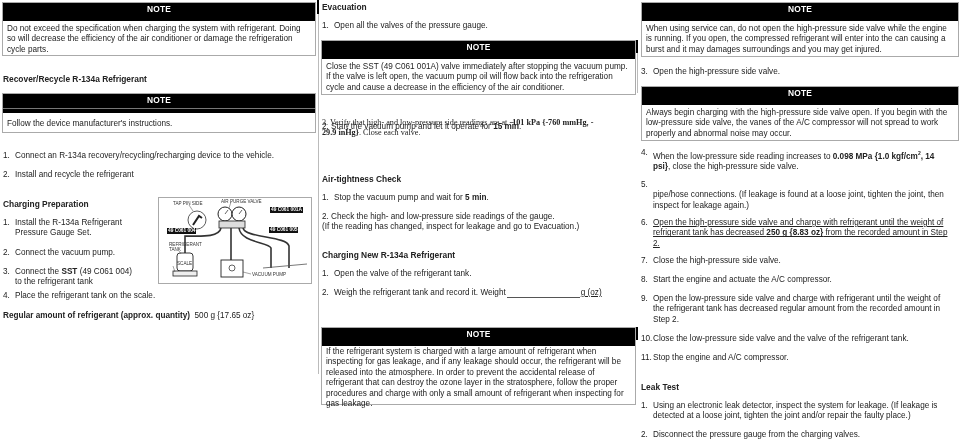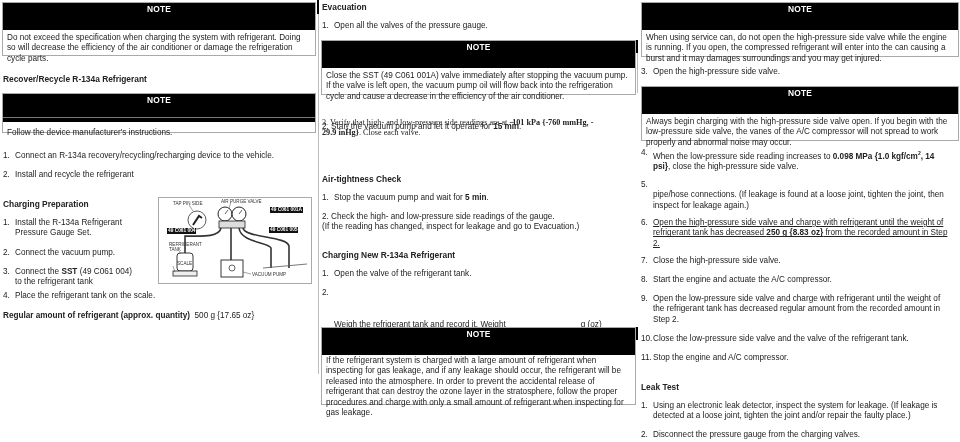--- a/index.html
+++ b/index.html
@@ -1,21 +1,21 @@
 <!DOCTYPE html>
 <html><head>
 <meta charset="utf-8">
 <style>
   html, body { margin:0; padding:0; background:#fff; }
   body { width:960px; height:442px; position:relative; overflow:hidden;
          font-family:"Liberation Sans", sans-serif; color:#222; font-size:8.2px; line-height:10.4px; }
   .abs { position:absolute; }
   .note { position:absolute; border:1px solid #aaa; background:#fff; }
   .note .hdr { background:#000; color:#fff; font-weight:bold; text-align:center; font-size:8.4px;
-               height:27px; line-height:13px; letter-spacing:0.2px; }
+               height:18px; line-height:13px; letter-spacing:0.2px; }
   .note .hdr.ul { border-bottom:1px solid #000; box-shadow: inset 0 -3px 0 #000, inset 0 -4px 0 #777; }
   .note .body { padding:3px 4px 3px 4px; }
   .h { font-weight:bold; position:absolute; font-size:8.4px; }
   .step { position:absolute; }
   .step .num { position:absolute; left:0; top:0; }
   .step .txt { position:absolute; left:12px; top:0; }
   b { font-weight:bold; }
   .diagram { position:absolute; left:158px; top:197px; width:152px; height:85px; border:1px solid #aaa; background:#fff; }
   .lbl { position:absolute; font-size:4.6px; line-height:5px; color:#333; white-space:nowrap; }
   .tag { position:absolute; background:#111; color:#fff; font-size:4.8px; line-height:6px; font-weight:bold; padding:0 1px; white-space:nowrap; }
@@ -141,21 +141,21 @@
   <span>2.  Check the high- and low-pressure side readings of the gauge.</span><br><span>(If the reading has changed, inspect for leakage and go to Evacuation.)</span>
 </div>
 
 <div class="h" style="left:322px;top:250px;">Charging New R-134a Refrigerant</div>
 <div class="step" style="left:322px;top:269px;width:310px;">
   <span class="num">1.</span>
   <span class="txt">Open the valve of the refrigerant tank.</span>
 </div>
 <div class="step" style="left:322px;top:288px;width:310px;">
   <span class="num">2.</span>
-  <span class="txt" style="white-space:nowrap;margin-top:32px;"><span>Weigh the refrigerant tank and record it.  Weight</span><span class="blank"></span><span class="uline">g (oz)</span></span>
+  <span class="txt" style="white-space:nowrap;"><span>Weigh the refrigerant tank and record it.  Weight</span><span class="blank"></span><span class="uline">g (oz)</span></span>
 </div>
 
 <div class="note" style="left:321px;top:327px;width:313px;height:76px;">
   <div class="hdr">NOTE</div>
   <div class="body" style="padding:1px 4px;">If the refrigerant system is charged with a large amount of refrigerant when inspecting for gas leakage, and if any leakage should occur, the refrigerant will be released into the atmosphere. In order to prevent the accidental release of refrigerant that can destroy the ozone layer in the stratosphere, follow the proper procedures and charge with only a small amount of refrigerant when inspecting for gas leakage.</div>
 </div>
 
 <div class="vbar" style="left:636px;top:40px;height:13px;"></div>
 <div class="vline" style="left:637px;top:53px;height:40px;"></div>
 <div class="vbar" style="left:636px;top:327px;height:13px;"></div>

